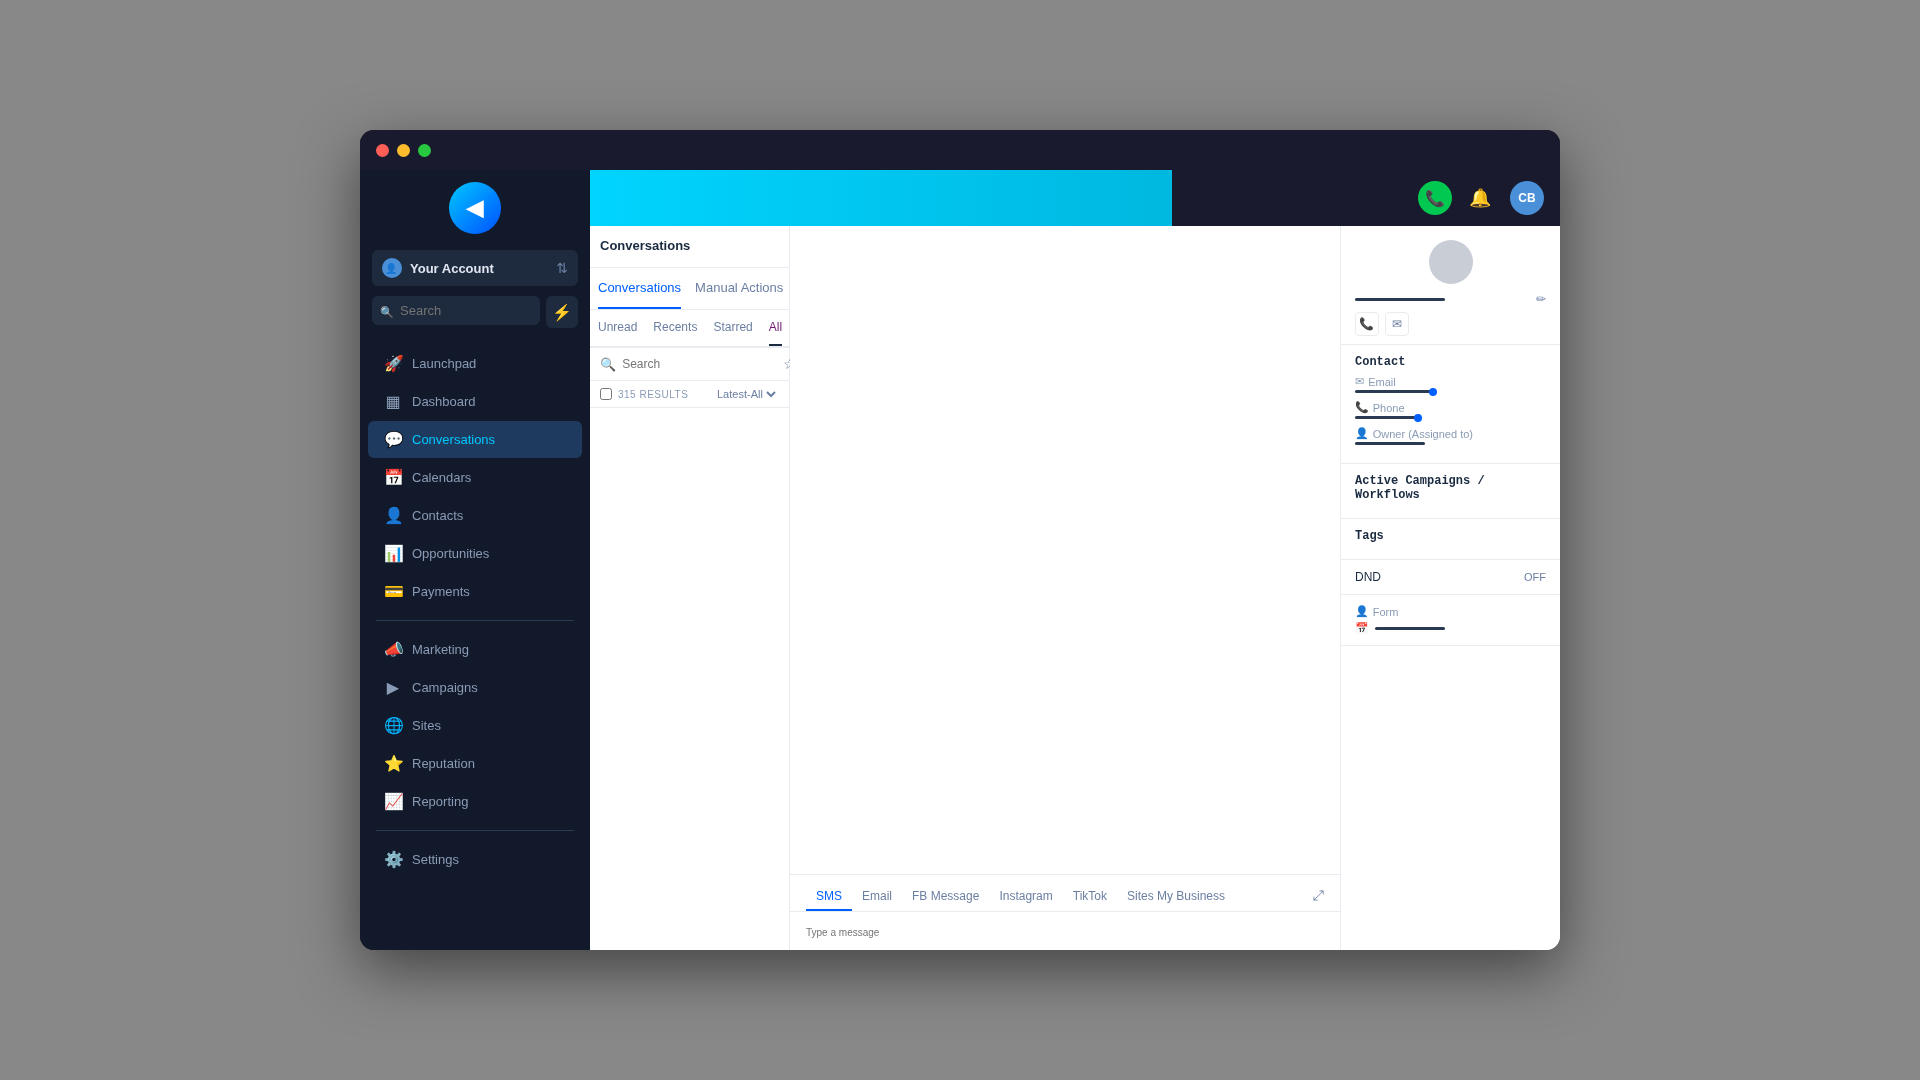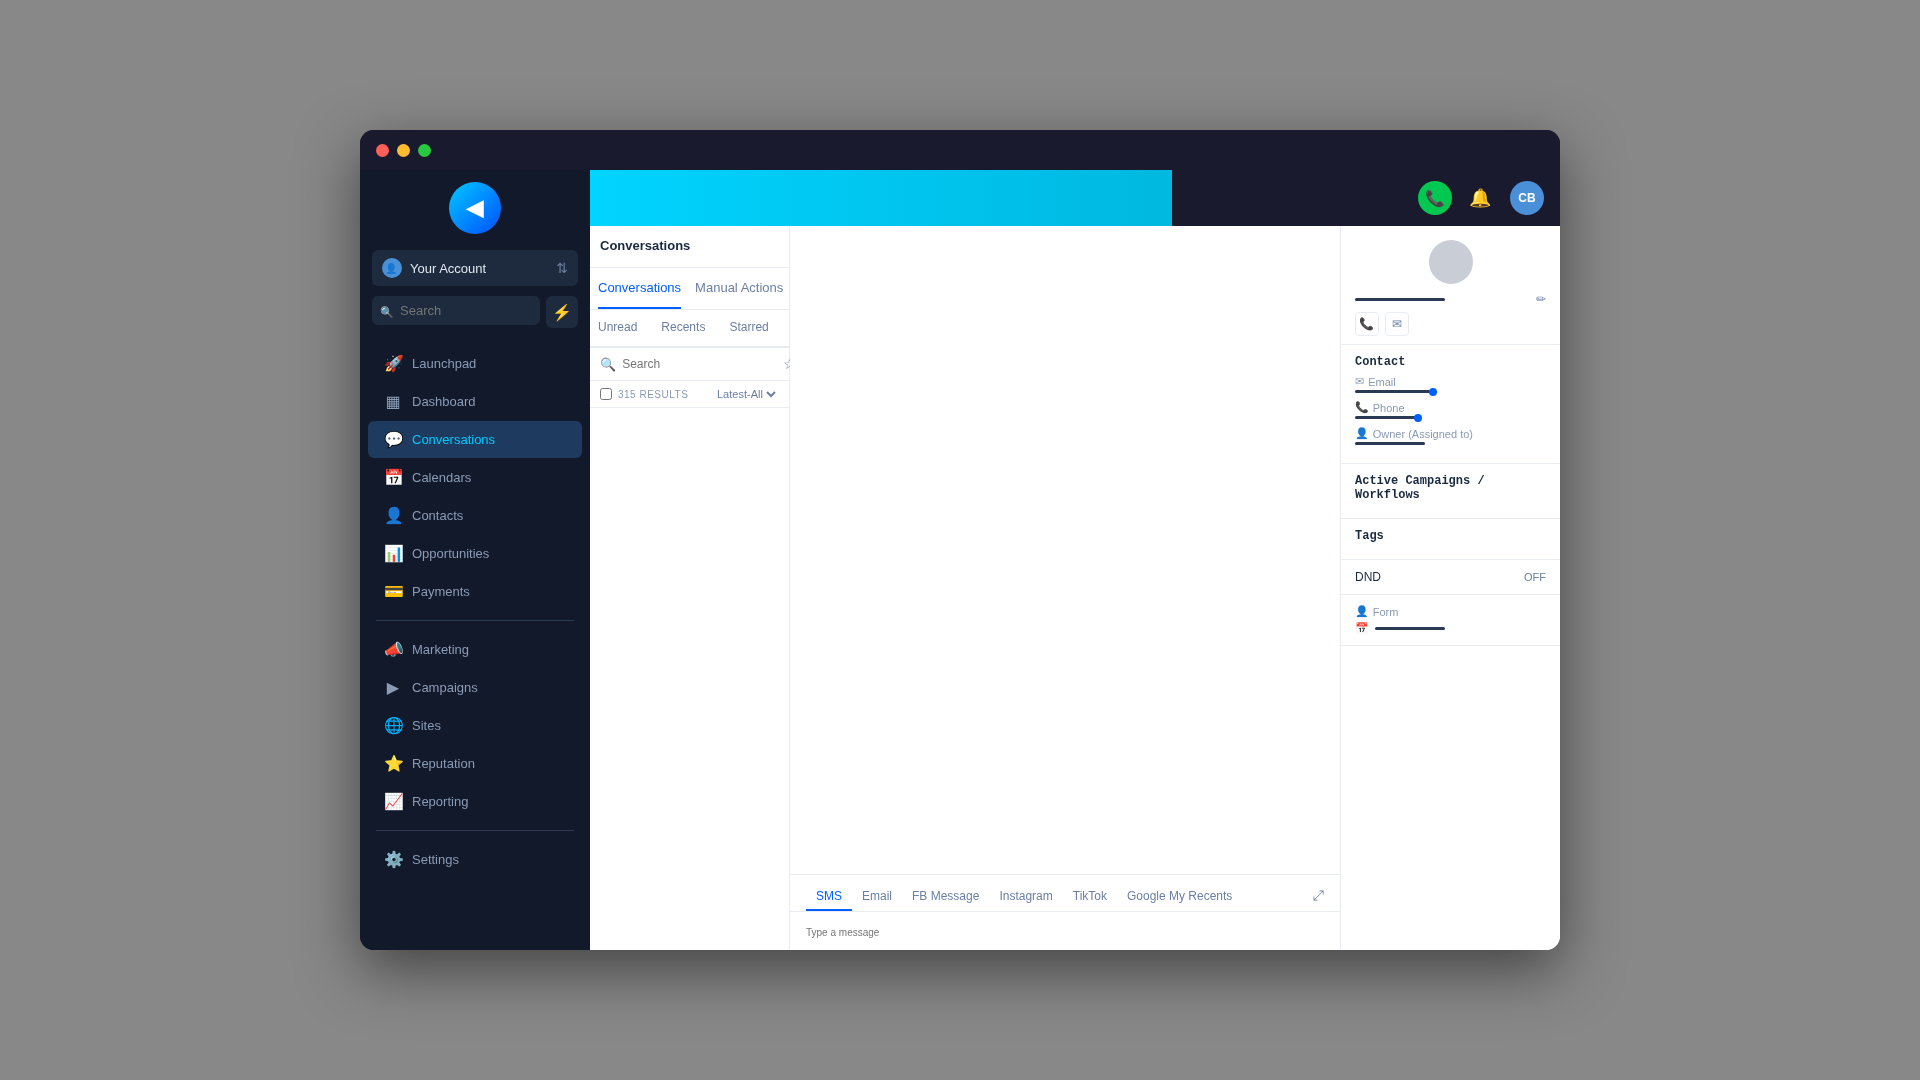--- a/index.html
+++ b/index.html
@@ -102,21 +102,21 @@
       display: flex;
       align-items: center;
       justify-content: center;
       color: white;
       font-size: 10px;
     }
 
     .account-name {
       color: #e0e6f0;
       font-size: 13px;
-      font-weight: 400;
+      font-weight: 700;
     }
 
     .account-arrows {
       color: #6b7fa3;
       font-size: 14px;
     }
 
     .search-row {
       margin: 0 12px 16px;
       display: flex;
@@ -302,21 +302,21 @@
 
     .sub-tab {
       padding: 10px 0;
       font-size: 12px;
       color: #6b7fa3;
       cursor: pointer;
       border-bottom: 2px solid transparent;
     }
 
     .sub-tab.active {
-      color: #0369a1;
+      color: #701a75;
       border-bottom-color: #1a2a40;
     }
 
     .sub-tab-actions {
       margin-left: auto;
       display: flex;
       gap: 8px;
       align-items: center;
     }
 
@@ -678,21 +678,21 @@
             <div style="display:flex; align-items:center; padding: 0 8px; gap:14px; border-bottom:1px solid #e8ecf0; overflow-x:auto; white-space:nowrap;">
               <div class="tab-item active">
                 <span>Conversations</span>
               </div>
               <div class="tab-item">
                 <span>Manual Actions</span>
               </div>
 
             </div>
 
-            <div style="display:flex; align-items:flex-end; padding:0 8px; gap:24px; border-bottom:1px solid #e8ecf0;">
+            <div style="display:flex; align-items:flex-end; padding:0 8px; gap:16px; border-bottom:1px solid #e8ecf0;">
               <div class="sub-tab">
                 <span>Unread</span>
               </div>
               <div class="sub-tab">
                 <span>Recents</span>
               </div>
               <div class="sub-tab">
                 <span>Starred</span>
               </div>
               <div class="sub-tab active">
@@ -744,21 +744,21 @@
               <div class="compose-tab">
                 <span>FB Message</span>
               </div>
               <div class="compose-tab">
                 <span>Instagram</span>
               </div>
               <div class="compose-tab">
                 <span>TikTok</span>
               </div>
               <div class="compose-tab">
-                <span>Google My Recents</span>
+                <span>Sites My Business</span>
               </div>
               <div style="margin-left:auto; display:flex; align-items:center; padding-bottom:4px;">
                 <span style="color:#6b7fa3; cursor:pointer; font-size:14px;">⤢</span>
               </div>
             </div>
             <div class="compose-input-area">
               <input type="text" style="width: 100%; border: none; outline: none; font-size: 10px; color: rgb(107, 127, 163); background: transparent;" placeholder="Type a message">
             </div>
           </div>
         </div>

